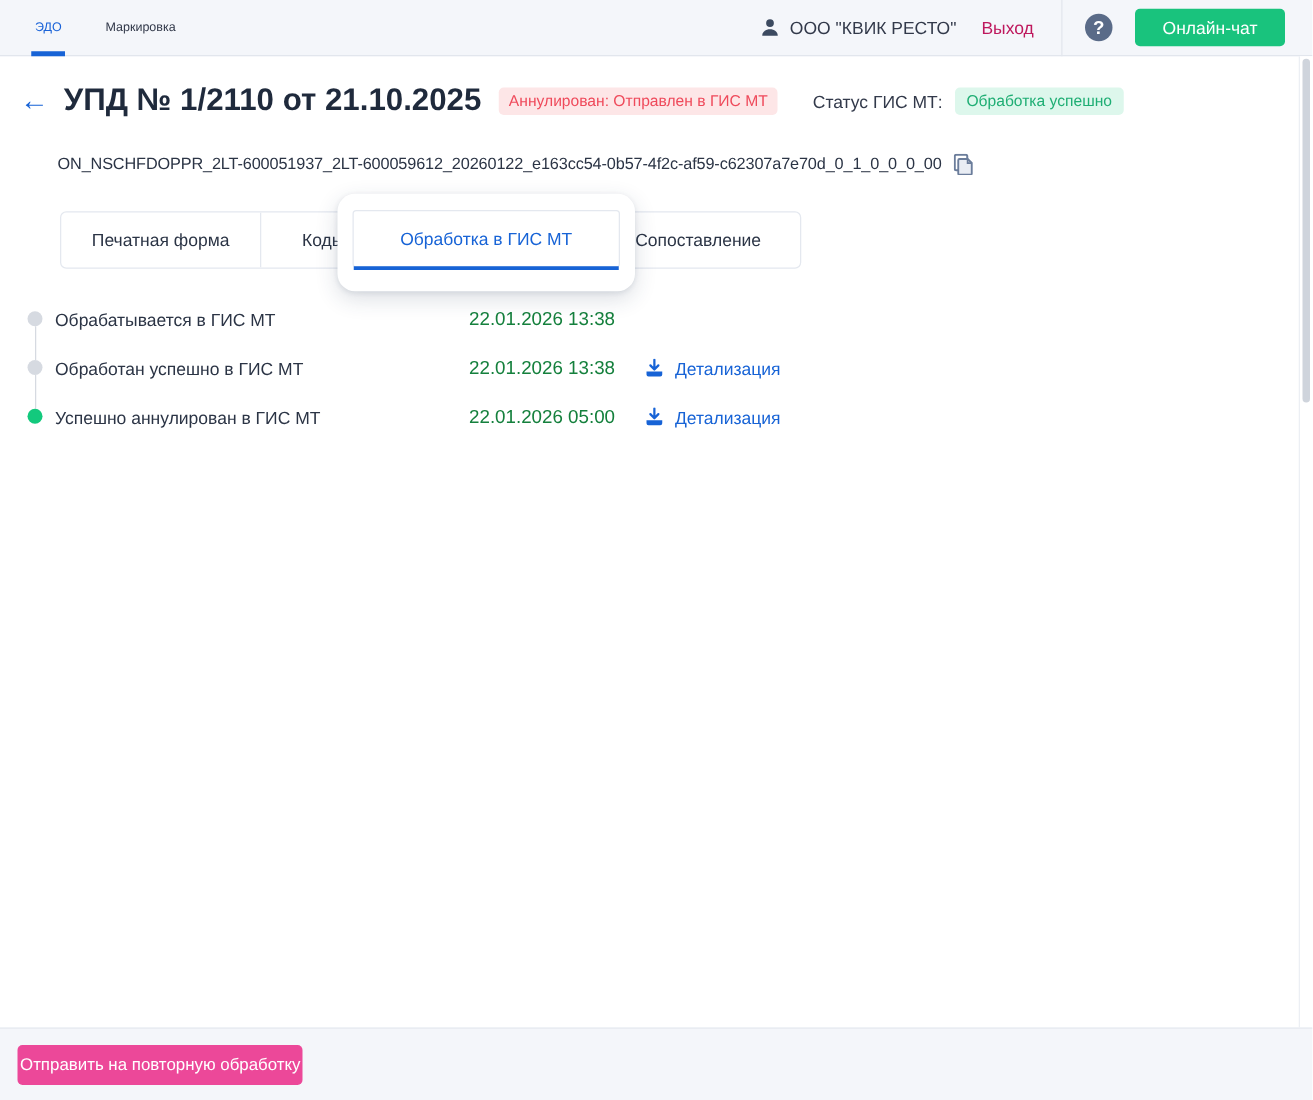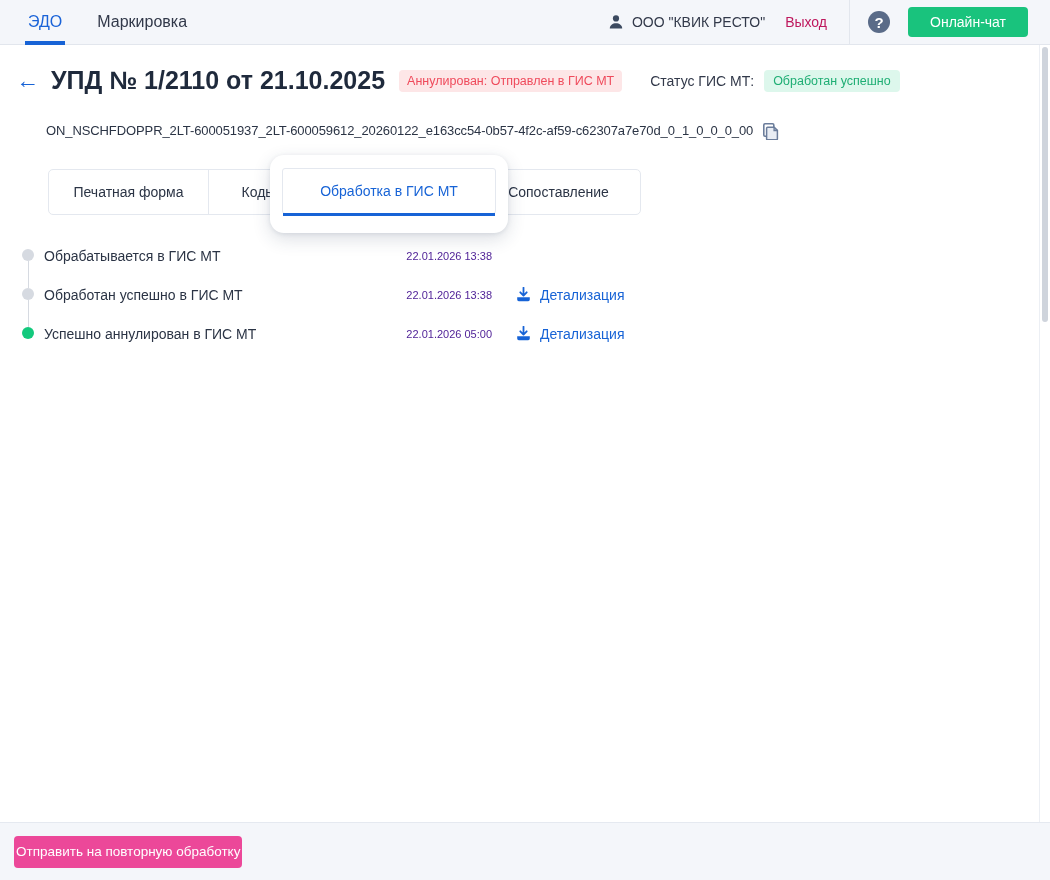--- a/index.html
+++ b/index.html
@@ -33,21 +33,21 @@
     display: flex;
     align-items: center;
     height: 45px;
     margin-left: 26px;
   }
   .nav-tab {
     position: relative;
     height: 45px;
     display: flex;
     align-items: center;
-    font-size: 16px;
+    font-size: 10px;
     color: #32394a;
     padding: 0 2px;
     margin-right: 31px;
     cursor: pointer;
     white-space: nowrap;
   }
   .nav-tab.active {
     color: #1a63d8;
   }
   .nav-tab.active::after {
@@ -290,22 +290,22 @@
     z-index: 1;
   }
   .tl-label {
     width: 324px;
     font-size: 14px;
     color: #2b3445;
     white-space: nowrap;
   }
   .tl-date {
     width: 124px;
-    font-size: 11px;
-    color: #4c1d95;
+    font-size: 15px;
+    color: #15803d;
     white-space: nowrap;
     text-align: right;
   }
   .tl-action {
     margin-left: 24px;
     display: flex;
     align-items: center;
     cursor: pointer;
     white-space: nowrap;
   }
@@ -397,21 +397,21 @@
     </div>
     <button class="chat-button">Онлайн-чат</button>
   </div>
 </div>
 
 <div class="title-row">
   <span class="back-arrow">←</span>
   <span class="page-title">УПД № 1/2110 от 21.10.2025</span>
   <span class="badge-red">Аннулирован: Отправлен в ГИС МТ</span>
   <span class="status-label">Статус ГИС МТ:</span>
-  <span class="badge-green">Обработан успешно</span>
+  <span class="badge-green">Обработка успешно</span>
 </div>
 
 <div class="docid-row">
   <span class="docid-text">ON_NSCHFDOPPR_2LT-600051937_2LT-600059612_20260122_e163cc54-0b57-4f2c-af59-c62307a7e70d_0_1_0_0_0_00</span>
   <svg class="copy-icon" viewBox="0 0 16 17">
     <rect x="0.8" y="0.8" width="10" height="12.4" rx="1.2" fill="none" stroke="#6b7d9b" stroke-width="1.6"></rect>
     <path d="M4.6 4.2h6.6l3.2 3.2v8.4a1 1 0 0 1-1 1H4.6a1 1 0 0 1-1-1V5.2a1 1 0 0 1 1-1z" fill="#e9edf4" stroke="#6b7d9b" stroke-width="1.5"></path>
     <path d="M11.1 4.3v3.2h3.2" fill="none" stroke="#6b7d9b" stroke-width="1.4"></path>
   </svg>
 </div>

